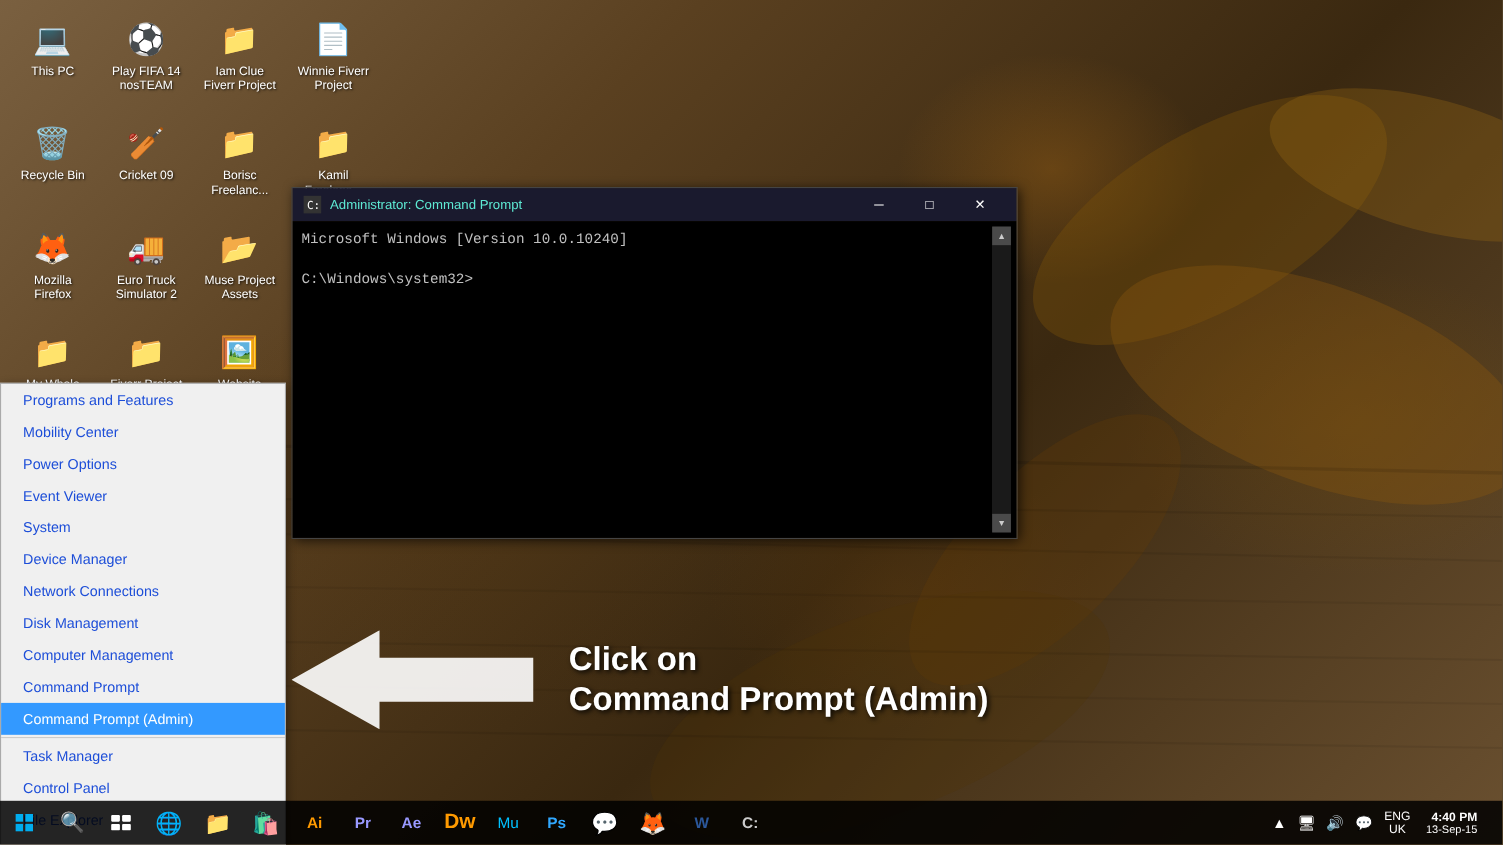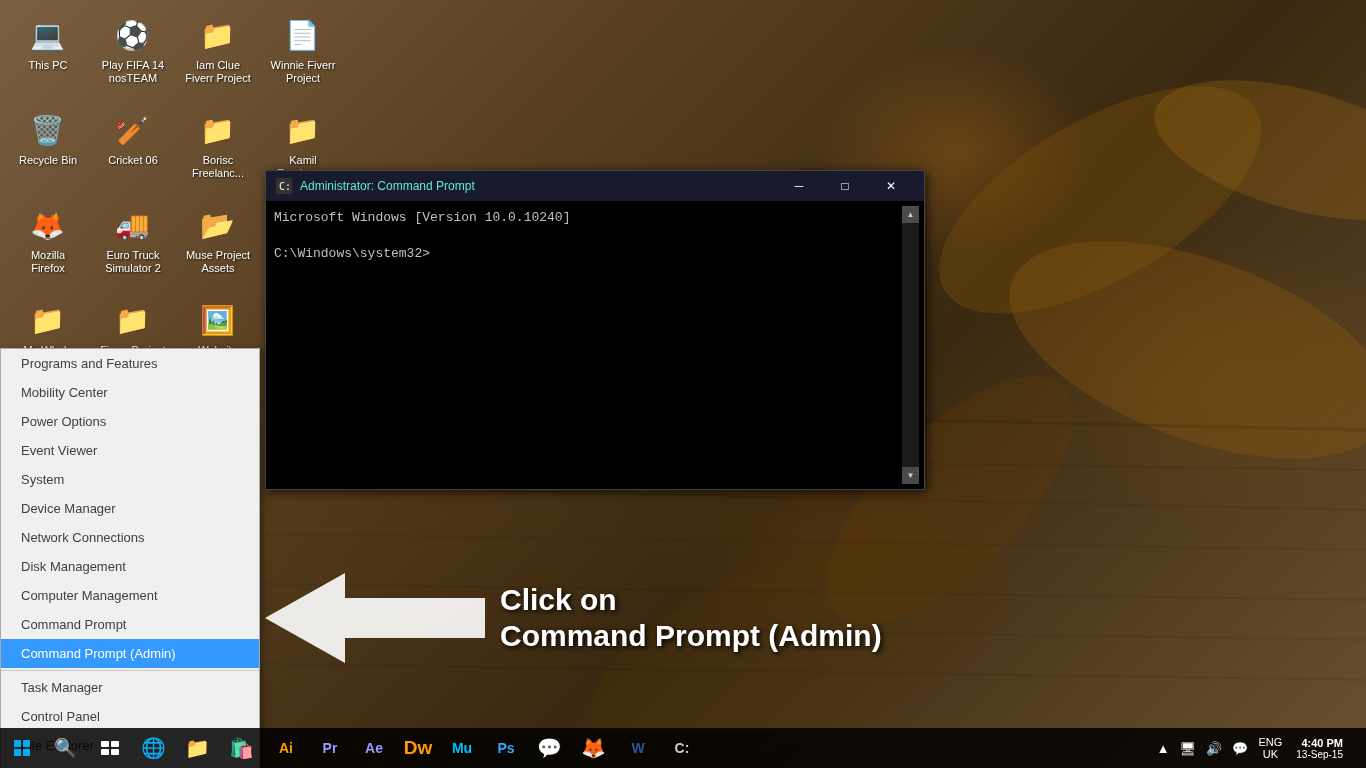--- a/index.html
+++ b/index.html
@@ -182,21 +182,21 @@
       background: #f0f0f0;
       border: 1px solid #aaa;
       box-shadow: 2px 2px 8px rgba(0,0,0,0.4);
       z-index: 200;
       font-size: 13px;
     }
 
     .menu-item {
       padding: 7px 20px;
       cursor: pointer;
-      color: #404040;
+      color: #1d4ed8;
       display: flex;
       align-items: center;
       justify-content: space-between;
       white-space: nowrap;
     }
 
     .menu-item.highlighted {
       background: #3399ff;
       color: white;
     }
@@ -334,21 +334,21 @@
       <div class="icon-img">📄</div>
       <div class="icon-label">Winnie Fiverr Project</div>
     </div>
 
     <div class="desktop-icon">
       <div class="icon-img">🗑️</div>
       <div class="icon-label">Recycle Bin</div>
     </div>
     <div class="desktop-icon">
       <div class="icon-img">🏏</div>
-      <div class="icon-label">Cricket 06</div>
+      <div class="icon-label">Cricket 09</div>
     </div>
     <div class="desktop-icon">
       <div class="icon-img">📁</div>
       <div class="icon-label">Borisc Freelanc...</div>
     </div>
     <div class="desktop-icon">
       <div class="icon-img">📁</div>
       <div class="icon-label">Kamil Freelanc...</div>
     </div>
 
@@ -468,21 +468,21 @@
       <span>Search</span>
     </div>
 
   </div>
 
   <div style="position:absolute;bottom:105px;left:265px;z-index:300;display:flex;align-items:center;">
     <svg width="220" height="90" viewBox="0 0 220 90">
 
       <polygon points="0,45 80,0 80,25 220,25 220,65 80,65 80,90" fill="white" opacity="0.9"></polygon>
     </svg>
-    <div style="color:white;font-size:30px;font-weight:bold;text-shadow:2px 2px 5px rgba(0,0,0,0.9);margin-left:15px;line-height:1.2;">
+    <div style="color:white;font-size:30px;font-weight:bold;text-shadow:2px 2px 5px rgba(0,0,0,0.9);margin-left:32px;line-height:1.2;">
       <div>Click on</div>
       <div>Command Prompt (Admin)</div>
     </div>
   </div>
 
   <div class="taskbar">
 
     <div class="start-area">
       <div class="taskbar-icon">
         <svg width="16" height="16" viewBox="0 0 16 16">
@@ -504,21 +504,21 @@
     </div>
 
     <div class="taskbar-apps">
       <div class="taskbar-app">🌐</div>
       <div class="taskbar-app">📁</div>
       <div class="taskbar-app">🛍️</div>
       <div class="taskbar-app" style="font-size:14px;color:#FF9A00;font-weight:bold;">Ai</div>
       <div class="taskbar-app" style="font-size:14px;color:#9999FF;font-weight:bold;">Pr</div>
       <div class="taskbar-app" style="font-size:14px;color:#9999FF;font-weight:bold;">Ae</div>
       <div class="taskbar-app" style="font-size:19px;color:#FF9A00;font-weight:bold;">Dw</div>
-      <div class="taskbar-app" style="font-size:14px;color:#00C0FF;font-weight:bold;">Mu</div>
+      <div class="taskbar-app" style="font-size:14px;color:#00C0FF;font-weight:normal;">Mu</div>
       <div class="taskbar-app" style="font-size:14px;color:#31A8FF;font-weight:bold;">Ps</div>
       <div class="taskbar-app">💬</div>
       <div class="taskbar-app">🦊</div>
       <div class="taskbar-app" style="font-size:14px;color:#2B579A;font-weight:bold;">W</div>
       <div class="taskbar-app" style="font-size:14px;font-weight:bold;color:#ccc;">C:</div>
     </div>
 
     <div class="taskbar-right">
       <div class="systray-icon">▲</div>
       <div class="systray-icon">🖥</div>

